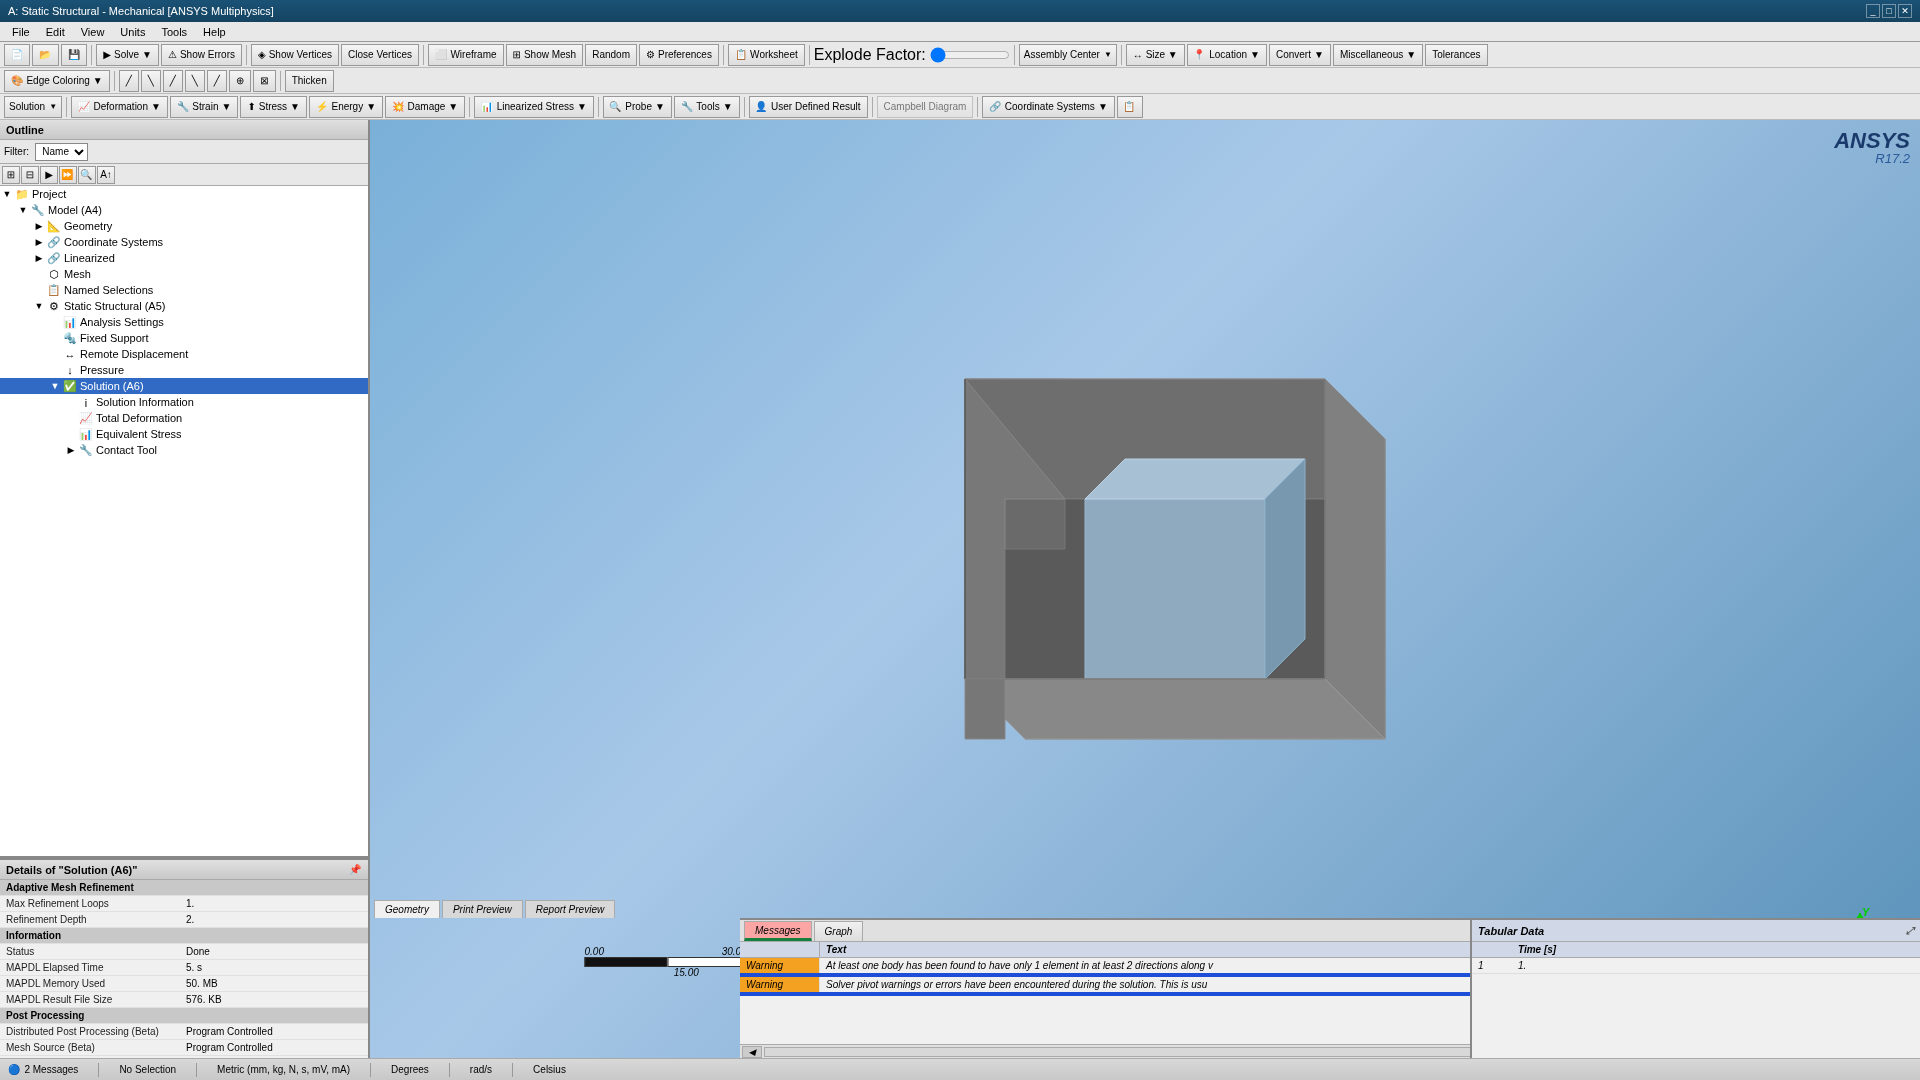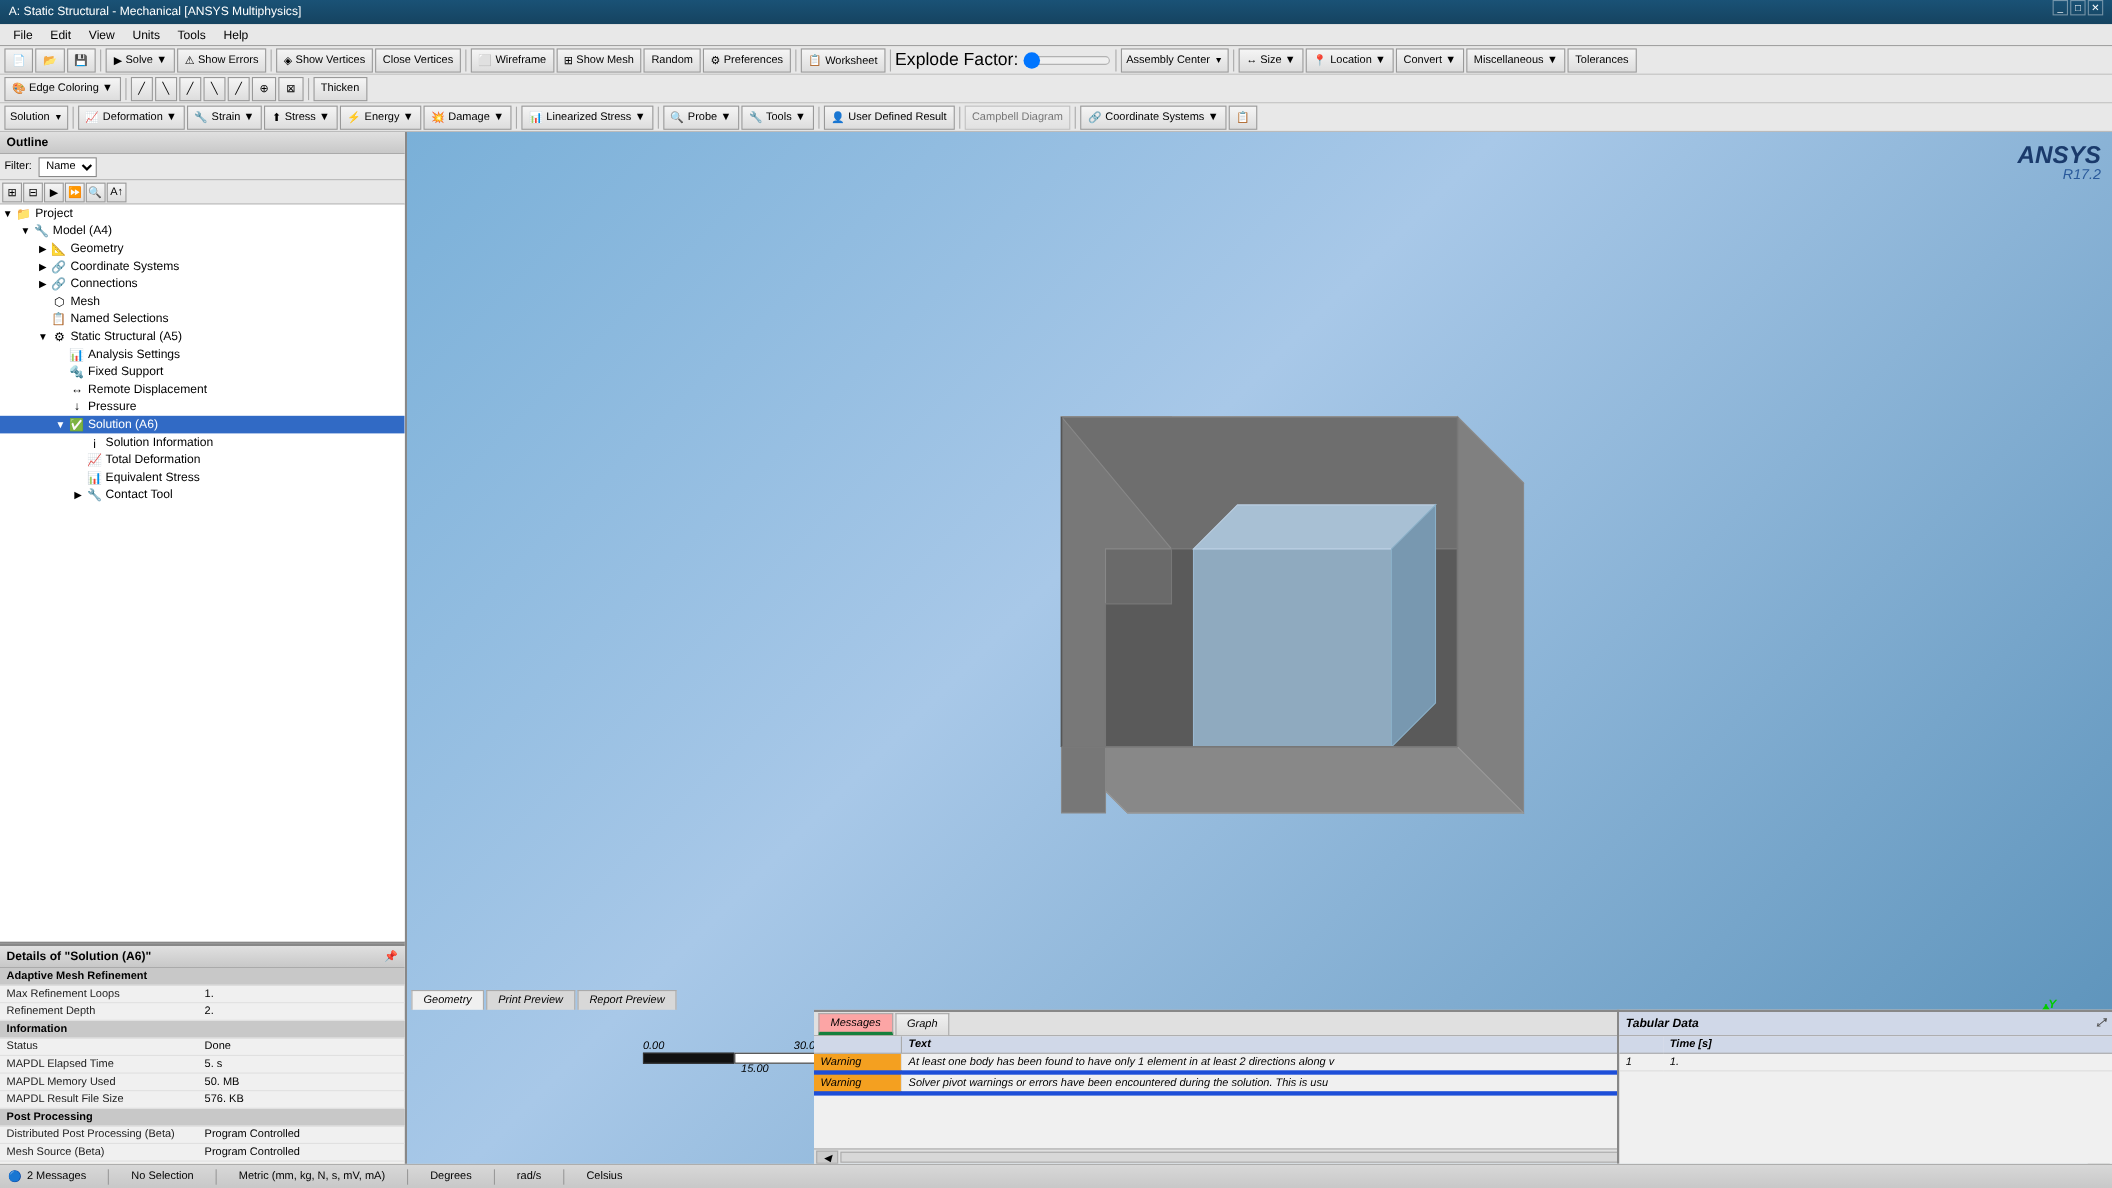--- a/index.html
+++ b/index.html
@@ -1,19 +1,19 @@
 <!DOCTYPE html>
 <html><head>
   <meta charset="utf-8">
   <style>
     * { margin: 0; padding: 0; box-sizing: border-box; }
     body { width: 1920px; height: 1080px; overflow: hidden; font-family: 'Segoe UI', Arial, sans-serif; font-size: 11px; background: #d4d0c8; color: #000; }
 
     
-    #title-bar { height: 22px; background: linear-gradient(to bottom, #1a5276, #154360); display: flex; justify-content: space-between; padding: 0 8px; color: white; font-size: 11px; }
+    #title-bar { height: 22px; background: linear-gradient(to bottom, #1a5276, #154360); display: flex; align-items: center; justify-content: space-between; padding: 0 8px; color: white; font-size: 11px; }
     #title-bar .title { display: flex; align-items: center; gap: 6px; }
     #title-bar .win-controls { display: flex; gap: 2px; }
     #title-bar .win-btn { width: 14px; height: 14px; border: 1px solid rgba(255,255,255,0.4); display: flex; align-items: center; justify-content: center; font-size: 9px; color: white; cursor: pointer; background: transparent; }
 
     
     #menu-bar { height: 20px; background: #e8e8e8; border-bottom: 1px solid #999; display: flex; align-items: center; padding: 0 4px; }
     .menu-item { padding: 2px 8px; cursor: pointer; font-size: 11px; color: #000; }
 
     
     .toolbar { height: 26px; background: #e8e8e8; border-bottom: 1px solid #bbb; display: flex; align-items: center; padding: 0 4px; gap: 2px; flex-wrap: nowrap; overflow: hidden; }
@@ -26,21 +26,21 @@
     #main { display: flex; height: calc(1080px - 22px - 20px - 26px - 26px - 26px); }
 
     
     #left-panel { width: 370px; display: flex; flex-direction: column; border-right: 2px solid #888; background: #f0f0f0; }
 
     
     #outline { flex: 1; overflow: hidden; display: flex; flex-direction: column; border-bottom: 2px solid #888; }
     #outline-header { height: 20px; background: linear-gradient(to bottom, #e0e0e0, #c8c8c8); border-bottom: 1px solid #aaa; display: flex; align-items: center; padding: 0 6px; font-weight: bold; font-size: 11px; }
     #outline-filter { height: 24px; background: #e8e8e8; border-bottom: 1px solid #aaa; display: flex; align-items: center; padding: 0 4px; gap: 6px; }
     .filter-label { font-size: 10px; }
-    .filter-select { height: 18px; border: 1px solid #888; background: white; font-size: 10px; padding: 0 2px; }
+    .filter-select { height: 18px; border: 1px solid #888; background: white; font-size: 10px; padding: 0 2px; text-align: right; }
     #outline-toolbar { height: 22px; background: #e8e8e8; border-bottom: 1px solid #aaa; display: flex; align-items: center; padding: 0 2px; gap: 1px; }
     .outline-btn { width: 18px; height: 18px; background: linear-gradient(to bottom, #f5f5f5, #ddd); border: 1px solid #999; cursor: pointer; display: flex; align-items: center; justify-content: center; font-size: 10px; }
     #outline-tree { flex: 1; overflow-y: auto; background: white; }
     .tree-item { padding: 1px 0; display: flex; align-items: center; cursor: pointer; white-space: nowrap; }
     .tree-item.selected { background: #316ac5; color: white; }
     .tree-indent { display: inline-block; width: 16px; flex-shrink: 0; }
     .tree-toggle { width: 14px; height: 14px; display: inline-flex; align-items: center; justify-content: center; font-size: 9px; cursor: pointer; flex-shrink: 0; }
     .tree-icon { width: 16px; height: 14px; display: inline-flex; align-items: center; justify-content: center; font-size: 11px; flex-shrink: 0; margin-right: 2px; }
     .tree-label { font-size: 11px; }
 
@@ -264,21 +264,21 @@
           <span class="tree-toggle">▶</span>
           <span class="tree-icon">🔗</span>
           <span class="tree-label">Coordinate Systems</span>
         </div>
 
         <div class="tree-item">
           <span class="tree-indent"></span>
           <span class="tree-indent"></span>
           <span class="tree-toggle">▶</span>
           <span class="tree-icon">🔗</span>
-          <span class="tree-label">Connections</span>
+          <span class="tree-label">Linearized</span>
         </div>
 
         <div class="tree-item">
           <span class="tree-indent"></span>
           <span class="tree-indent"></span>
           <span class="tree-toggle"> </span>
           <span class="tree-icon">⬡</span>
           <span class="tree-label">Mesh</span>
         </div>
 

